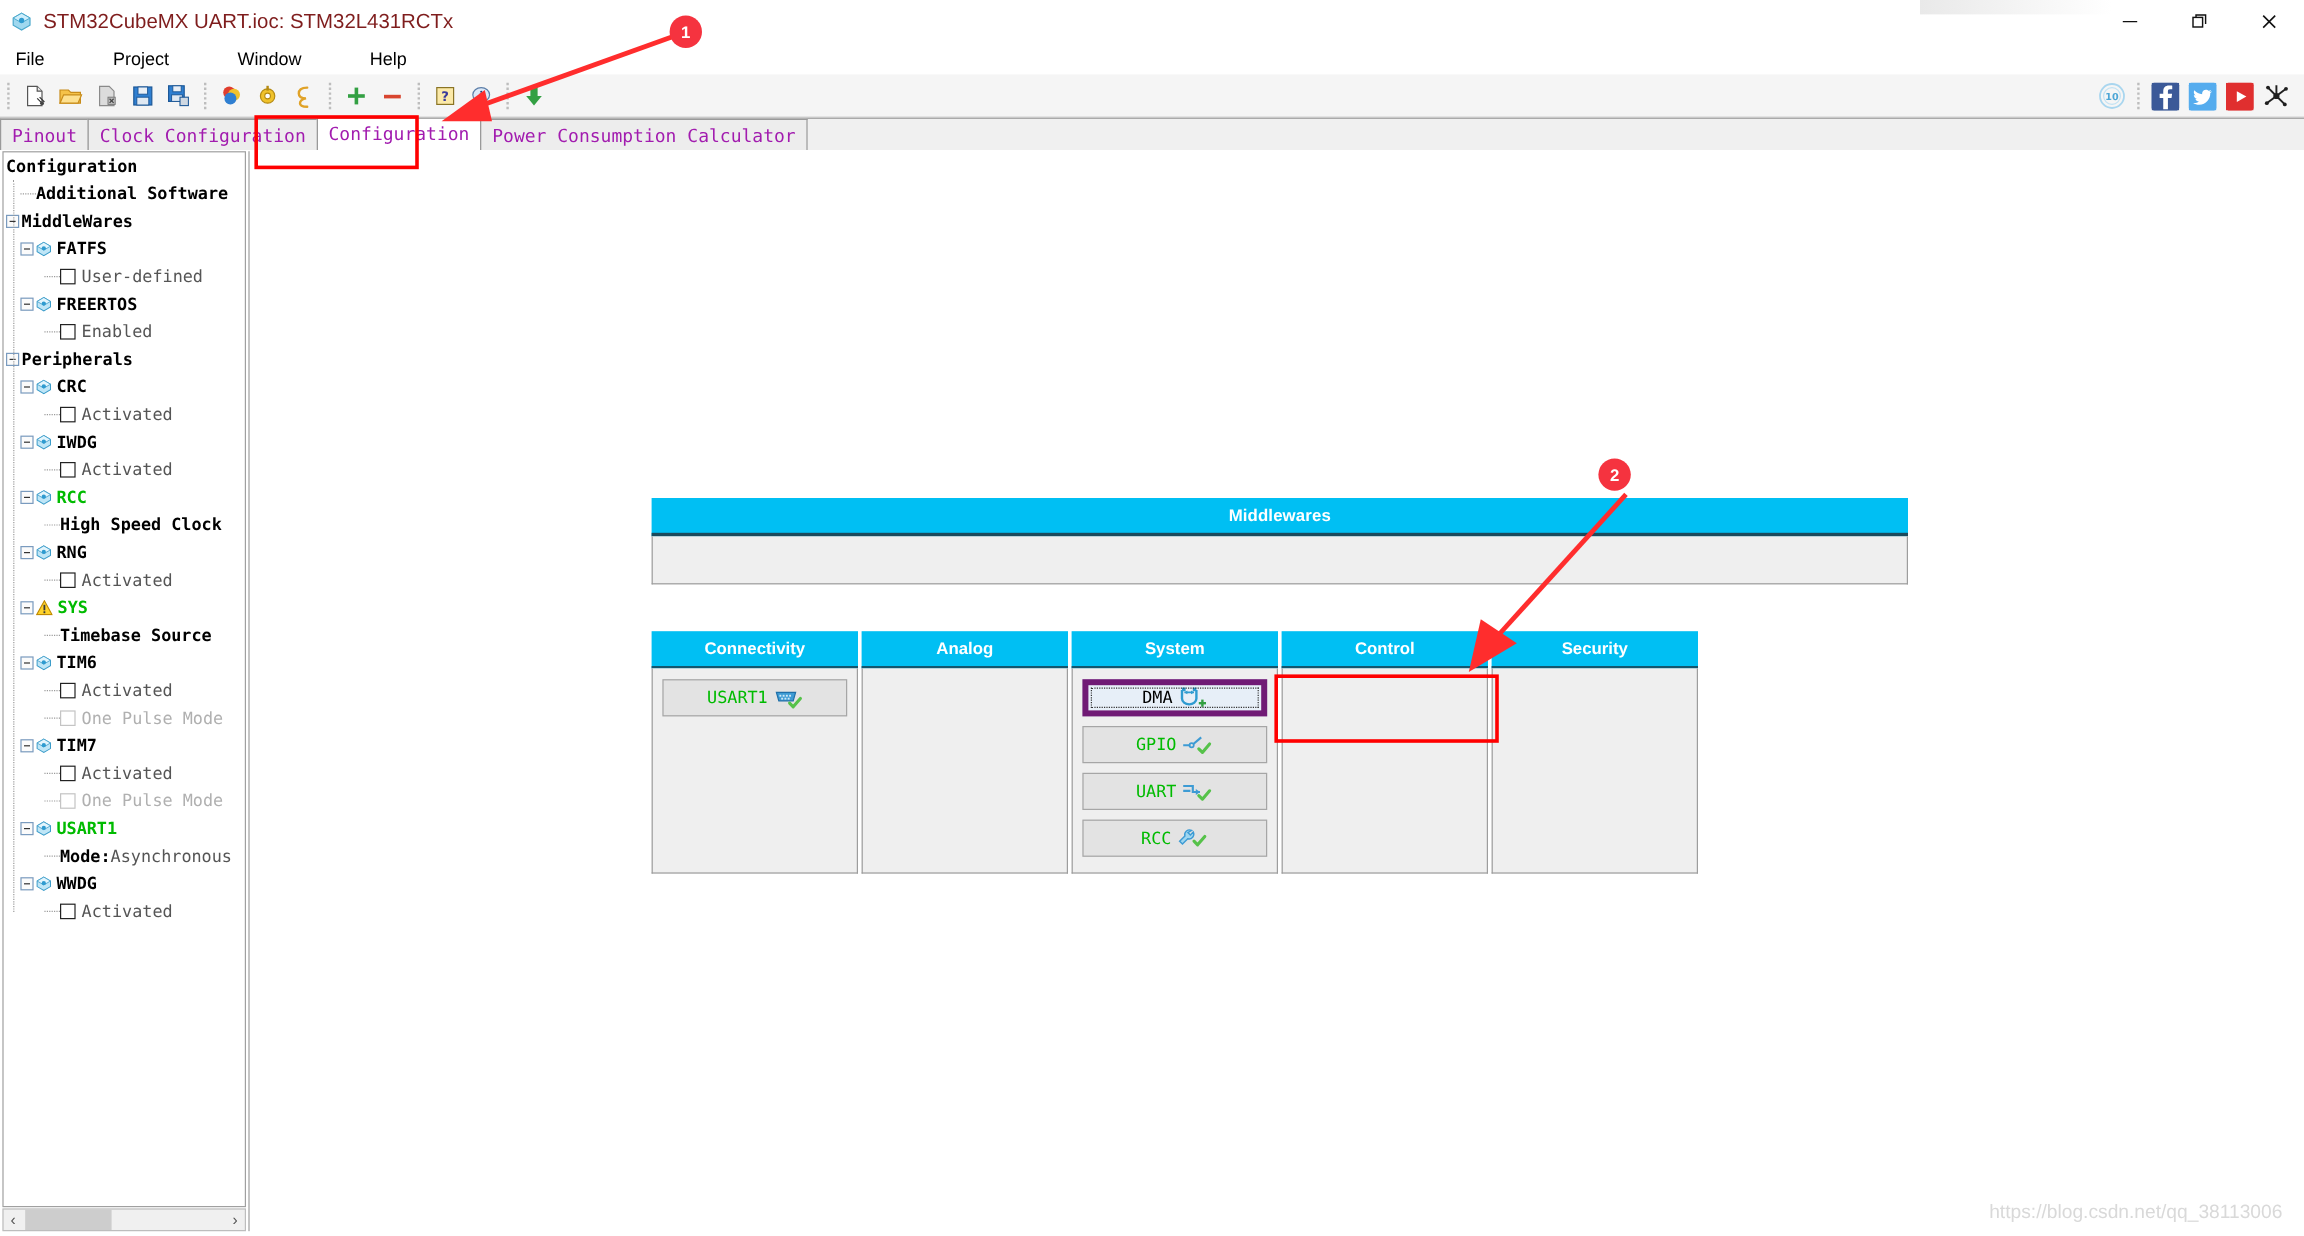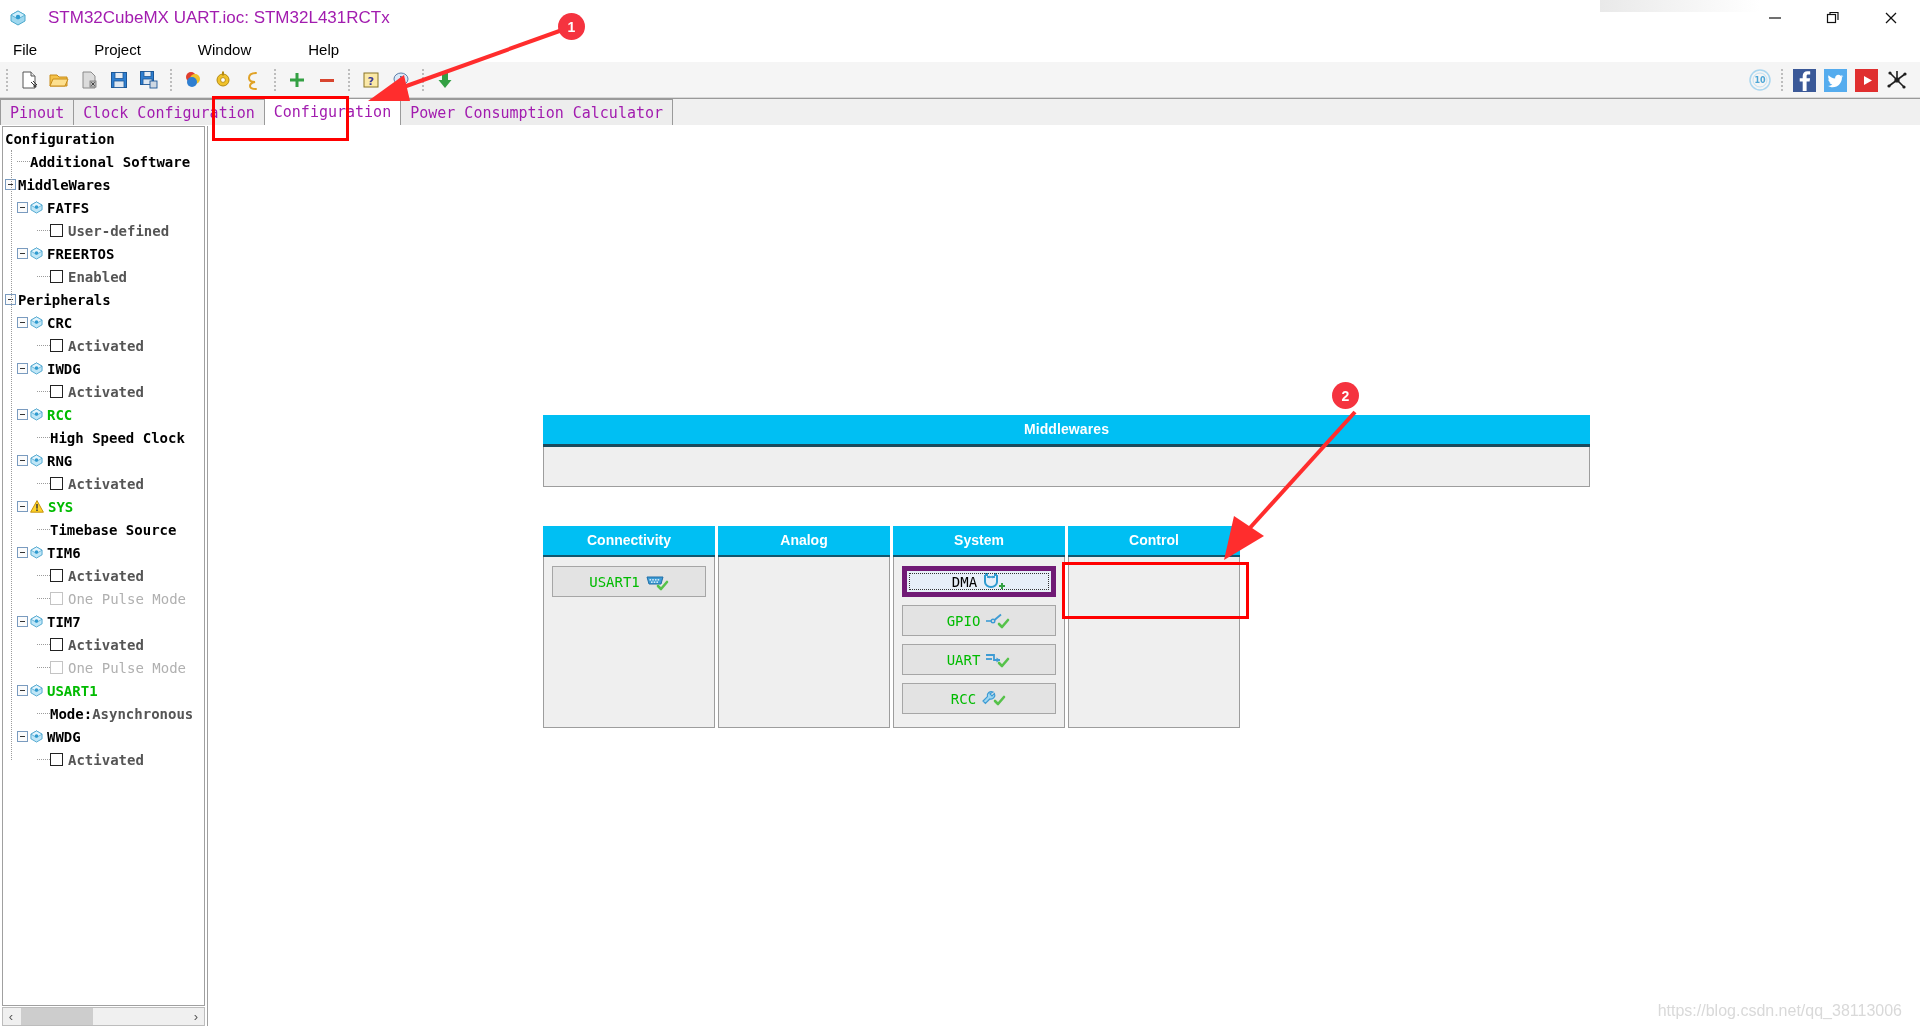--- a/index.html
+++ b/index.html
@@ -20,23 +20,23 @@
   .titlebar {
     position: absolute; left: 0; top: 0; width: 1920px; height: 36px;
     background: #ffffff;
     display: flex; align-items: center;
   }
   .tb-icon {
     margin-left: 8px; width: 20px; height: 20px;
     display: flex; align-items: center; justify-content: center;
   }
   .tb-title {
-    margin-left: 20px;
+    margin-left: 8px;
     font-size: 17px;
-    color: #a21caf;
+    color: #7f1d1d;
     font-family: "Liberation Sans", sans-serif;
     white-space: nowrap;
   }
   .tb-spacer { flex: 1; }
   .win-btns { display: flex; height: 36px; }
   .win-btn {
     width: 58px; height: 36px;
     display: flex; align-items: center; justify-content: center;
     color: #111;
   }
@@ -141,21 +141,21 @@
   }
   .tnode {
     position: relative;
     height: 23px;
     display: flex; align-items: center;
     white-space: nowrap;
   }
   .tnode .lbl { line-height: 1; }
   .bold { font-weight: bold; color: #000; }
   .green { color: #00bb00; font-weight: bold; }
-  .plain { color: #555; font-weight: bold; }
+  .plain { color: #555; font-weight: normal; }
   .dim { color: #b0b0b0; }
   .expander {
     width: 11px; height: 11px;
     border: 1px solid #7a9bbf;
     background: #fbfbfb;
     position: relative;
     margin-right: 2px;
     flex: 0 0 auto;
   }
   .expander:before {
@@ -821,20 +821,24 @@
             </div>
 
           </div>
         </div>
 
         <div class="col">
           <div class="col-head">Control</div>
           <div class="col-body"></div>
         </div>
 
+        <div class="col">
+          <div class="col-head">Security</div>
+          <div class="col-body"></div>
+        </div>
 
       </div>
 
       <div class="watermark">https://blog.csdn.net/qq_38113006</div>
     </div>
   </div>
 
   <div class="redbox" style="left:212px; top:96px; width:137px; height:45px;"></div>
 
   <svg class="arrow-svg" style="left:350px; top:15px; width:230px; height:100px;">

